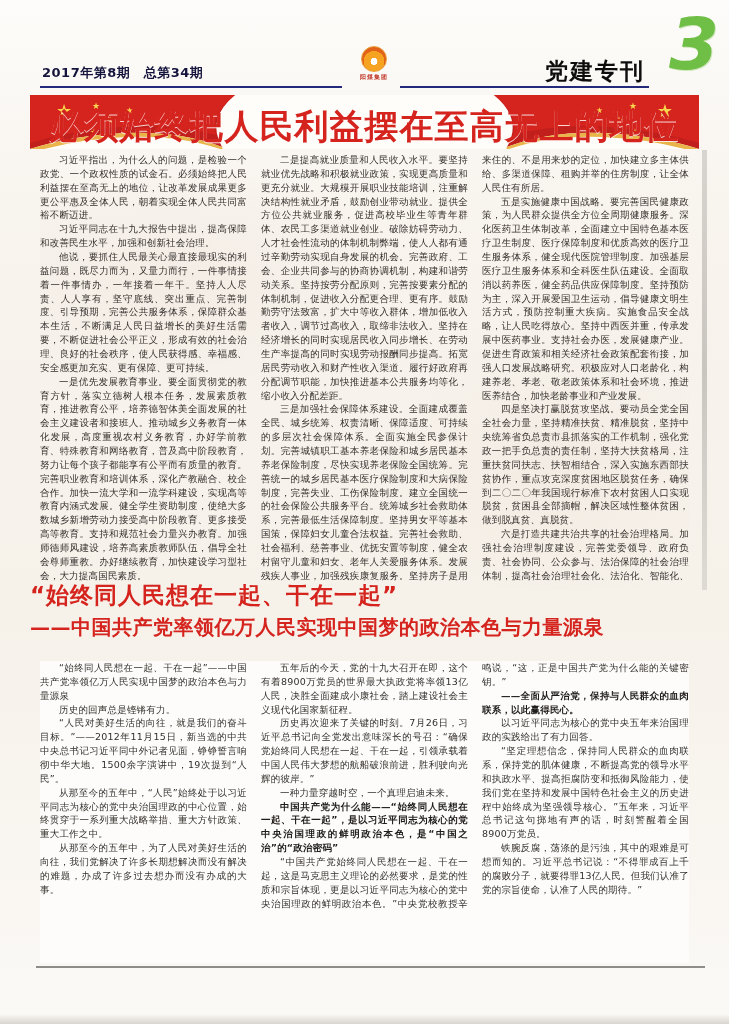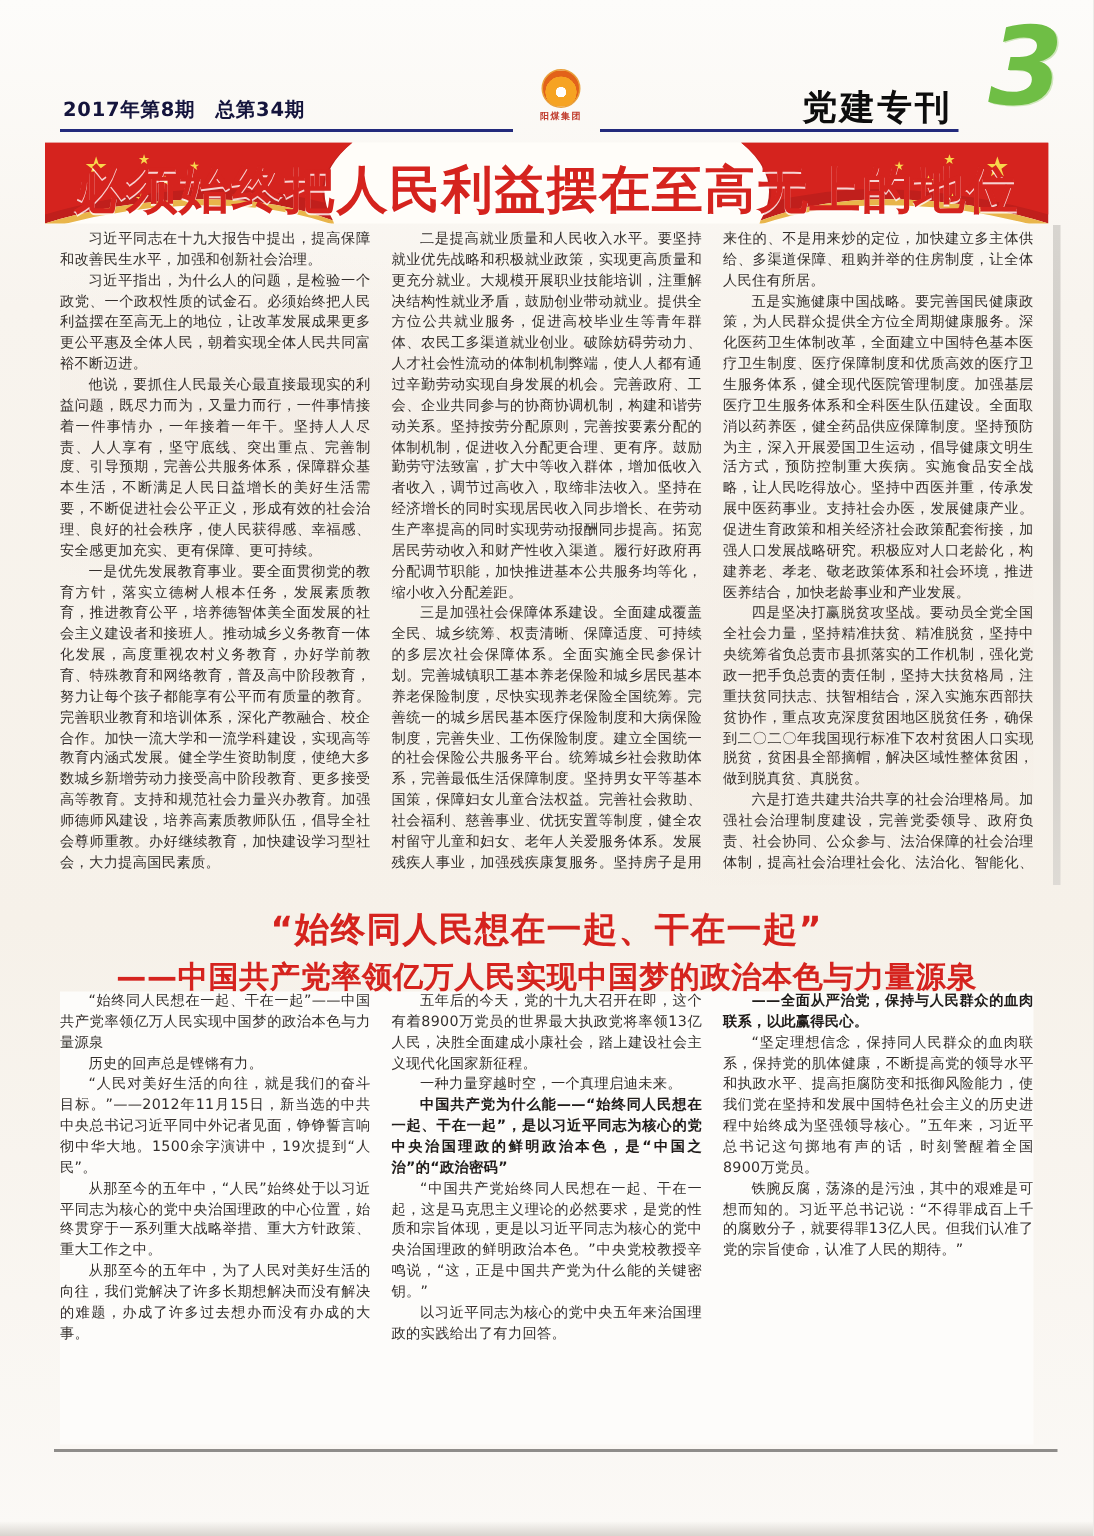--- a/index.html
+++ b/index.html
@@ -3,21 +3,21 @@
 <meta charset="utf-8">
 <style>
   html,body { margin:0; padding:0; background:#e8e6e2; }
   .page {
     position:relative; width:729px; height:1024px; margin:0 auto;
     background:linear-gradient(180deg,#fdfcfa 0%, #f8f4ee 20%, #f6f1e9 60%, #fbf9f6 100%);
     font-family:"DejaVu Sans", sans-serif; overflow:hidden;
     box-shadow:0 0 6px rgba(0,0,0,.25);
   }
   
-  .masthead { position:absolute; left:40px; right:22px; top:30px; height:62px; }
+  .masthead { position:absolute; left:40px; right:12px; top:30px; height:62px; }
   .issue { position:absolute; left:2px; top:34px; font-size:13px; font-weight:bold; color:#14143c; letter-spacing:.5px; }
   .mast-rule { position:absolute; top:56px; height:2px; background:#232a7c; }
   .mast-rule.left { left:0; width:302px; }
   .mast-rule.right { left:360px; right:68px; }
   .logo { position:absolute; left:312px; top:16px; width:44px; text-align:center; }
   .logo-emblem { width:24px; height:24px; margin:0 auto; border-radius:50%;
     background:radial-gradient(circle at 50% 60%, #fff 0 18%, #f6a322 19% 55%, #e2621a 56% 78%, #fff 79%);
     border:1px solid #e9a03a; }
   .logo-text { margin-top:1px; font-size:6px; color:#c03a2b; letter-spacing:1px; font-weight:bold; }
   .section-title { position:absolute; right:72px; top:26px; font-size:23px; font-weight:bold; color:#0d0d0d; letter-spacing:2px; }
@@ -36,21 +36,21 @@
     position:absolute; left:40px; top:153px; width:649px; height:437px;
     column-count:3; column-gap:14px; overflow:hidden;
     background:
       radial-gradient(ellipse 400px 200px at 20% 30%, rgba(214,186,168,.12), transparent 60%),
       radial-gradient(ellipse 300px 260px at 80% 70%, rgba(209,178,160,.10), transparent 60%);
   }
   .article-text p.para { margin:0; font-size:9.5px; line-height:1.46; color:#342f2c;
     text-align:justify; text-indent:2em; letter-spacing:.2px; }
   .article-text p.para.bold { font-weight:bold; color:#201c1a; }
   
-  .headline2 { position:absolute; left:30px; right:30px; top:604px; text-align:center; }
+  .headline2 { position:absolute; left:30px; right:30px; top:580px; text-align:left; }
   .headline2 .line1 { font-size:23px; font-weight:bold; color:#d5231e; letter-spacing:1px; }
   .headline2 .line2 { margin-top:3px; font-size:20px; font-weight:bold; color:#d5231e; letter-spacing:.5px; }
   
   .article2 { position:absolute; left:40px; top:661px; width:649px; height:302px;
     column-count:3; column-gap:14px; overflow:hidden; background:#fdfcfa; }
   
   .bottom-rule { position:absolute; left:36px; right:24px; top:966px; height:2px; background:#8f8d8a; }
   .edge-shadow-right { position:absolute; right:22px; top:150px; width:5px; height:440px;
     background:linear-gradient(180deg,#cfccc7,#bdbab5,#d8d5d0); opacity:.8; }
   .edge-shadow-bottom { position:absolute; left:0; right:0; bottom:0; height:10px;
@@ -91,22 +91,22 @@
       <text x="26" y="22" font-size="18" fill="#f8d64c">★</text>
       <text x="62" y="14" font-size="9" fill="#f8d64c">★</text>
       <text x="76" y="28" font-size="9" fill="#f8d64c">★</text>
       <text x="60" y="40" font-size="9" fill="#f8d64c">★</text>
       <text x="96" y="18" font-size="8" fill="#f8d64c">★</text>
     </svg>
   </section>
   <h1 class="banner-title" style="margin:0;">必须始终把人民利益摆在至高无上的地位</h1>
 
   <section class="article1 article-text">
+      <p class="para">习近平指出，为什么人的问题，是检验一个政党、一个政权性质的试金石。必须始终把人民利益摆在至高无上的地位，让改革发展成果更多更公平惠及全体人民，朝着实现全体人民共同富裕不断迈进。</p>
       <p class="para">习近平同志在十九大报告中提出，提高保障和改善民生水平，加强和创新社会治理。</p>
-      <p class="para">习近平指出，为什么人的问题，是检验一个政党、一个政权性质的试金石。必须始终把人民利益摆在至高无上的地位，让改革发展成果更多更公平惠及全体人民，朝着实现全体人民共同富裕不断迈进。</p>
       <p class="para">他说，要抓住人民最关心最直接最现实的利益问题，既尽力而为，又量力而行，一件事情接着一件事情办，一年接着一年干。坚持人人尽责、人人享有，坚守底线、突出重点、完善制度、引导预期，完善公共服务体系，保障群众基本生活，不断满足人民日益增长的美好生活需要，不断促进社会公平正义，形成有效的社会治理、良好的社会秩序，使人民获得感、幸福感、安全感更加充实、更有保障、更可持续。</p>
       <p class="para">一是优先发展教育事业。要全面贯彻党的教育方针，落实立德树人根本任务，发展素质教育，推进教育公平，培养德智体美全面发展的社会主义建设者和接班人。推动城乡义务教育一体化发展，高度重视农村义务教育，办好学前教育、特殊教育和网络教育，普及高中阶段教育，努力让每个孩子都能享有公平而有质量的教育。完善职业教育和培训体系，深化产教融合、校企合作。加快一流大学和一流学科建设，实现高等教育内涵式发展。健全学生资助制度，使绝大多数城乡新增劳动力接受高中阶段教育、更多接受高等教育。支持和规范社会力量兴办教育。加强师德师风建设，培养高素质教师队伍，倡导全社会尊师重教。办好继续教育，加快建设学习型社会，大力提高国民素质。</p>
       <p class="para">二是提高就业质量和人民收入水平。要坚持就业优先战略和积极就业政策，实现更高质量和更充分就业。大规模开展职业技能培训，注重解决结构性就业矛盾，鼓励创业带动就业。提供全方位公共就业服务，促进高校毕业生等青年群体、农民工多渠道就业创业。破除妨碍劳动力、人才社会性流动的体制机制弊端，使人人都有通过辛勤劳动实现自身发展的机会。完善政府、工会、企业共同参与的协商协调机制，构建和谐劳动关系。坚持按劳分配原则，完善按要素分配的体制机制，促进收入分配更合理、更有序。鼓励勤劳守法致富，扩大中等收入群体，增加低收入者收入，调节过高收入，取缔非法收入。坚持在经济增长的同时实现居民收入同步增长、在劳动生产率提高的同时实现劳动报酬同步提高。拓宽居民劳动收入和财产性收入渠道。履行好政府再分配调节职能，加快推进基本公共服务均等化，缩小收入分配差距。</p>
       <p class="para">三是加强社会保障体系建设。全面建成覆盖全民、城乡统筹、权责清晰、保障适度、可持续的多层次社会保障体系。全面实施全民参保计划。完善城镇职工基本养老保险和城乡居民基本养老保险制度，尽快实现养老保险全国统筹。完善统一的城乡居民基本医疗保险制度和大病保险制度，完善失业、工伤保险制度。建立全国统一的社会保险公共服务平台。统筹城乡社会救助体系，完善最低生活保障制度。坚持男女平等基本国策，保障妇女儿童合法权益。完善社会救助、社会福利、慈善事业、优抚安置等制度，健全农村留守儿童和妇女、老年人关爱服务体系。发展残疾人事业，加强残疾康复服务。坚持房子是用来住的、不是用来炒的定位，加快建立多主体供给、多渠道保障、租购并举的住房制度，让全体人民住有所居。</p>
       <p class="para">五是实施健康中国战略。要完善国民健康政策，为人民群众提供全方位全周期健康服务。深化医药卫生体制改革，全面建立中国特色基本医疗卫生制度、医疗保障制度和优质高效的医疗卫生服务体系，健全现代医院管理制度。加强基层医疗卫生服务体系和全科医生队伍建设。全面取消以药养医，健全药品供应保障制度。坚持预防为主，深入开展爱国卫生运动，倡导健康文明生活方式，预防控制重大疾病。实施食品安全战略，让人民吃得放心。坚持中西医并重，传承发展中医药事业。支持社会办医，发展健康产业。促进生育政策和相关经济社会政策配套衔接，加强人口发展战略研究。积极应对人口老龄化，构建养老、孝老、敬老政策体系和社会环境，推进医养结合，加快老龄事业和产业发展。</p>
       <p class="para">四是坚决打赢脱贫攻坚战。要动员全党全国全社会力量，坚持精准扶贫、精准脱贫，坚持中央统筹省负总责市县抓落实的工作机制，强化党政一把手负总责的责任制，坚持大扶贫格局，注重扶贫同扶志、扶智相结合，深入实施东西部扶贫协作，重点攻克深度贫困地区脱贫任务，确保到二〇二〇年我国现行标准下农村贫困人口实现脱贫，贫困县全部摘帽，解决区域性整体贫困，做到脱真贫、真脱贫。</p>
       <p class="para">六是打造共建共治共享的社会治理格局。加强社会治理制度建设，完善党委领导、政府负责、社会协同、公众参与、法治保障的社会治理体制，提高社会治理社会化、法治化、智能化、专业化水平。加强预防和化解社会矛盾机制建设，正确处理人民内部矛盾。健全公共安全体系，完善安全生产责任制，坚决遏制重特大安全事故，提升防灾减灾救灾能力。加快社会治安防控体系建设，依法打击和惩治黄赌毒黑拐骗等违法犯罪活动，保护人民人身权、财产权、人格权。加强社会心理服务体系建设，培育自尊自信、理性平和、积极向上的社会心态。加强社区治理体系建设，推动社会治理重心向基层下移，发挥社会组织作用，实现政府治理和社会调节、居民自治良性互动。</p>
     </section>
 
   <section class="headline2">
@@ -114,25 +114,26 @@
     <div class="line2">——中国共产党率领亿万人民实现中国梦的政治本色与力量源泉</div>
   </section>
 
   <section class="article2 article-text">
       <p class="para">“始终同人民想在一起、干在一起”——中国共产党率领亿万人民实现中国梦的政治本色与力量源泉</p>
       <p class="para">历史的回声总是铿锵有力。</p>
       <p class="para">“人民对美好生活的向往，就是我们的奋斗目标。”——2012年11月15日，新当选的中共中央总书记习近平同中外记者见面，铮铮誓言响彻中华大地。1500余字演讲中，19次提到“人民”。</p>
       <p class="para">从那至今的五年中，“人民”始终处于以习近平同志为核心的党中央治国理政的中心位置，始终贯穿于一系列重大战略举措、重大方针政策、重大工作之中。</p>
       <p class="para">从那至今的五年中，为了人民对美好生活的向往，我们党解决了许多长期想解决而没有解决的难题，办成了许多过去想办而没有办成的大事。</p>
       <p class="para">五年后的今天，党的十九大召开在即，这个有着8900万党员的世界最大执政党将率领13亿人民，决胜全面建成小康社会，踏上建设社会主义现代化国家新征程。</p>
+      <p class="para">历史再次迎来了关键的时刻。7月26日，习近平总书记向全党发出意味深长的号召：“确保党始终同人民想在一起、干在一起，引领承载着中国人民伟大梦想的航船破浪前进，胜利驶向光辉的彼岸。”</p>
       <p class="para">一种力量穿越时空，一个真理启迪未来。</p>
       <p class="para bold">中国共产党为什么能——“始终同人民想在一起、干在一起”，是以习近平同志为核心的党中央治国理政的鲜明政治本色，是“中国之治”的“政治密码”</p>
       <p class="para">“中国共产党始终同人民想在一起、干在一起，这是马克思主义理论的必然要求，是党的性质和宗旨体现，更是以习近平同志为核心的党中央治国理政的鲜明政治本色。”中央党校教授辛鸣说，“这，正是中国共产党为什么能的关键密钥。”</p>
+      <p class="para bold">——全面从严治党，保持与人民群众的血肉联系，以此赢得民心。</p>
       <p class="para">以习近平同志为核心的党中央五年来治国理政的实践给出了有力回答。</p>
-      <p class="para bold">——全面从严治党，保持与人民群众的血肉联系，以此赢得民心。</p>
       <p class="para">“坚定理想信念，保持同人民群众的血肉联系，保持党的肌体健康，不断提高党的领导水平和执政水平、提高拒腐防变和抵御风险能力，使我们党在坚持和发展中国特色社会主义的历史进程中始终成为坚强领导核心。”五年来，习近平总书记这句掷地有声的话，时刻警醒着全国8900万党员。</p>
       <p class="para">铁腕反腐，荡涤的是污浊，其中的艰难是可想而知的。习近平总书记说：“不得罪成百上千的腐败分子，就要得罪13亿人民。但我们认准了党的宗旨使命，认准了人民的期待。”</p>
     </section>
 
   <div class="bottom-rule"></div>
   <div class="edge-shadow-right"></div>
   <div class="edge-shadow-bottom"></div>
 
 </div>
 

